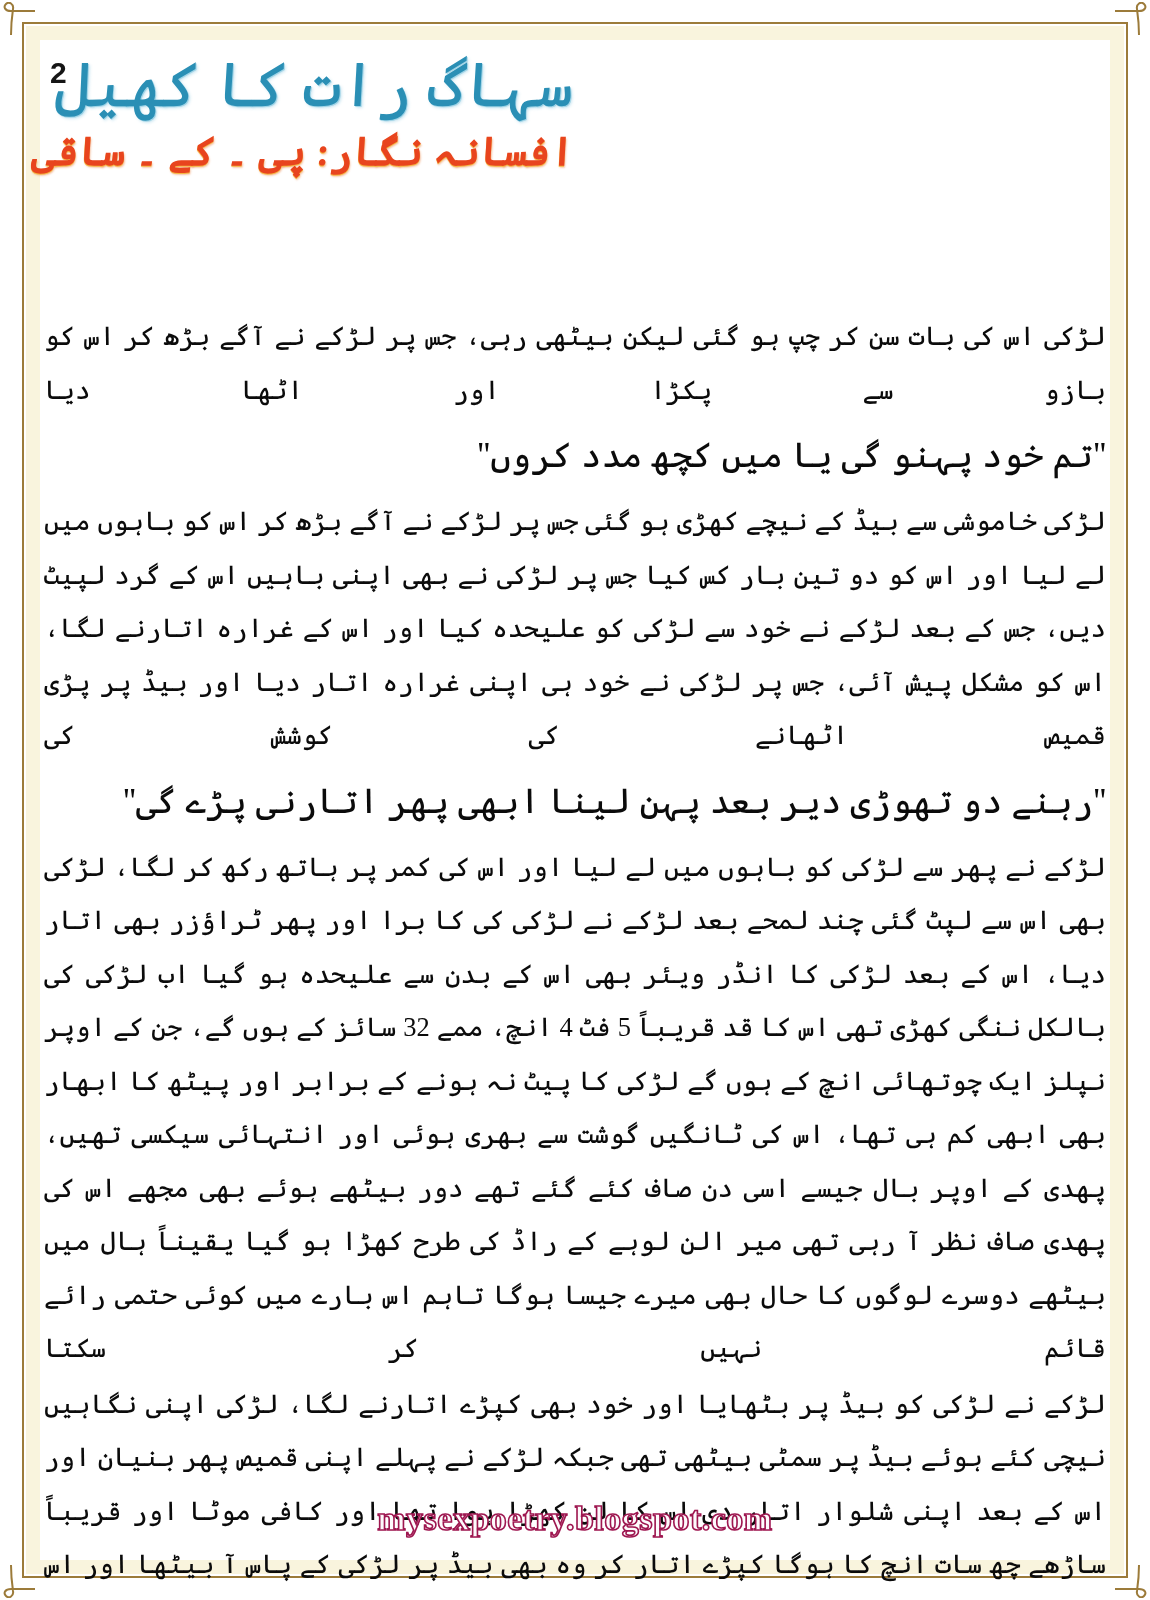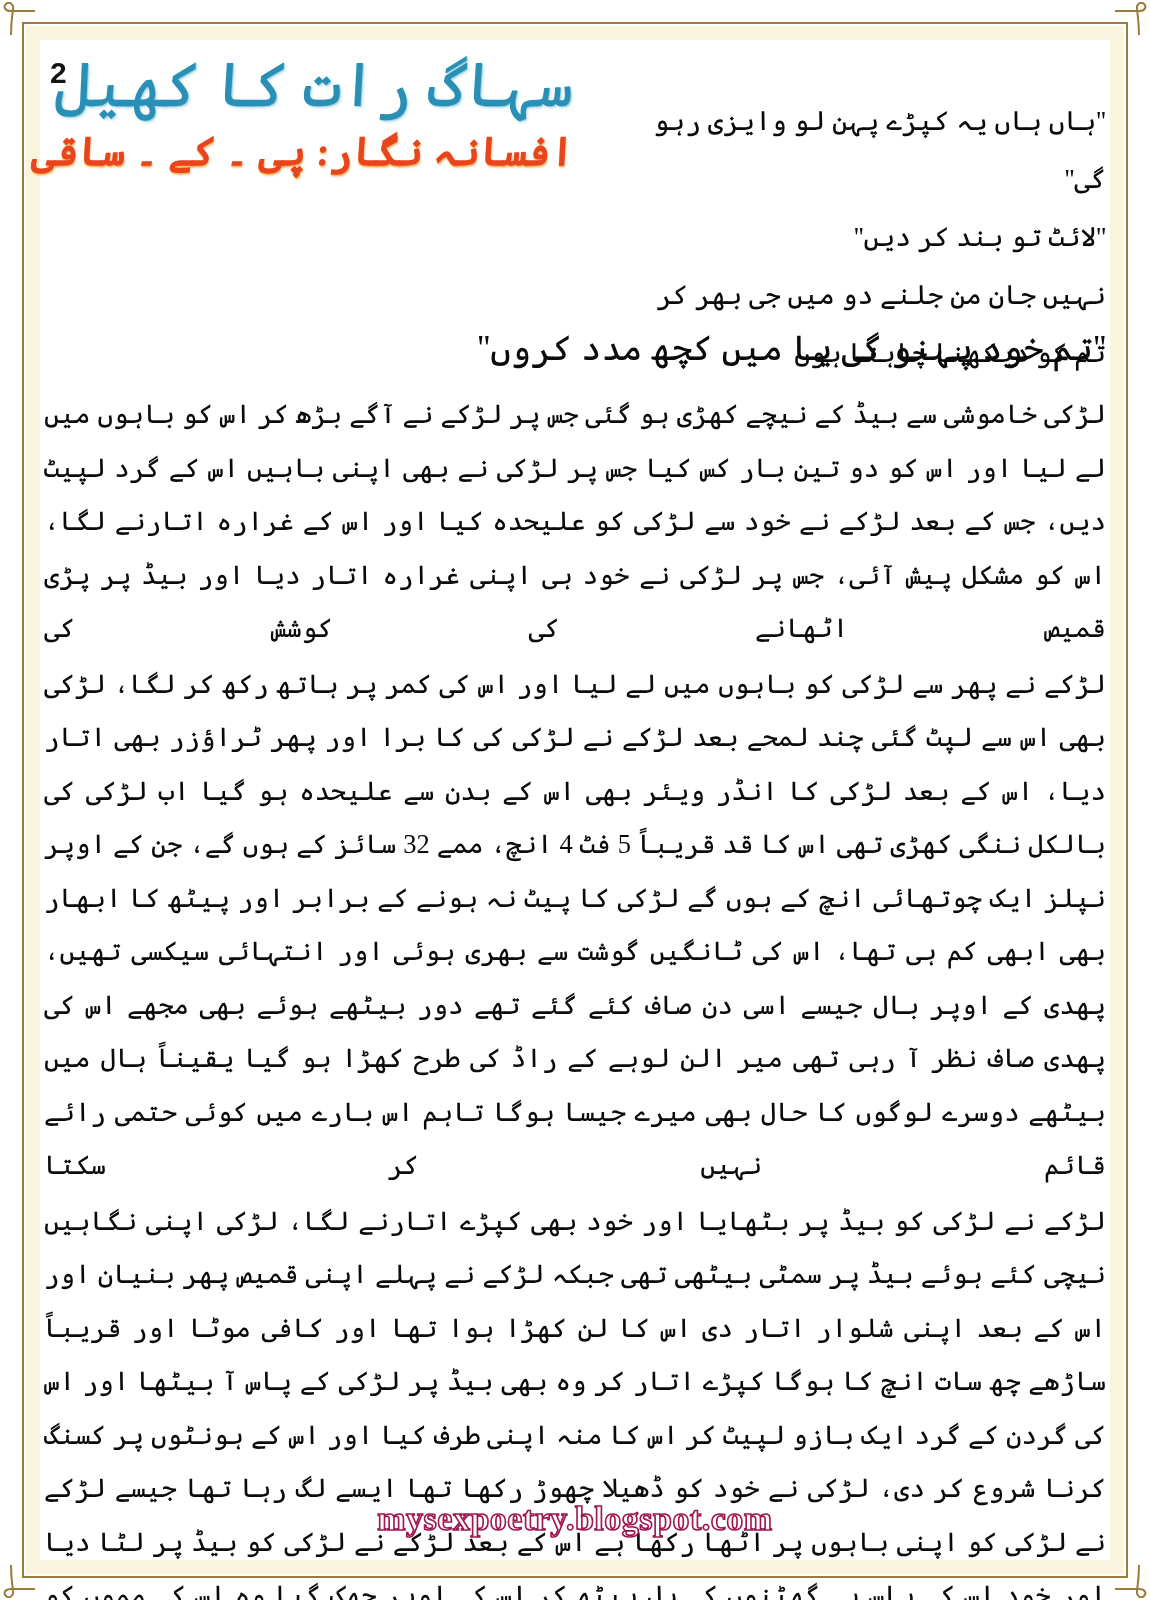--- a/index.html
+++ b/index.html
@@ -230,29 +230,26 @@
 
   <div class="content">
 
     <div class="page-number">2</div>
 
     <div class="header-block">
       <div class="story-title">سہاگ رات کا کھیل</div>
       <div class="author-line">افسانہ نگار: پی ۔ کے ۔ ساقی</div>
     </div>
 
-    <div class="intro-column">
-      <div class="urdu dialogue">''ہاں ہاں یہ کپڑے پہن لو وایزی رہو گی''</div>
-      <div class="urdu dialogue">''لائٹ تو بند کر دیں''</div>
-      <div class="urdu dialogue">نہیں جان من جلنے دو میں جی بھر کر تم کو دیکھنا چاہتا ہوں</div>
-    </div>
 
     <div class="body-column">
+      <p class="para block">لڑکی اس کی بات سن کر چپ ہو گئی لیکن بیٹھی رہی، جس پر لڑکے نے آگے بڑھ کر اس کو بازو سے پکڑا اور اٹھا دیا</p>
       <p class="para dialogue">''تم خود پہنو گی یا میں کچھ مدد کروں''</p>
       <p class="para block">لڑکی خاموشی سے بیڈ کے نیچے کھڑی ہو گئی جس پر لڑکے نے آگے بڑھ کر اس کو باہوں میں لے لیا اور اس کو دو تین بار کس کیا جس پر لڑکی نے بھی اپنی باہیں اس کے گرد لپیٹ دیں، جس کے بعد لڑکے نے خود سے لڑکی کو علیحدہ کیا اور اس کے غرارہ اتارنے لگا، اس کو مشکل پیش آئی، جس پر لڑکی نے خود ہی اپنی غرارہ اتار دیا اور بیڈ پر پڑی قمیص اٹھانے کی کوشش کی</p>
+      <p class="para dialogue">''رہنے دو تھوڑی دیر بعد پہن لینا ابھی پھر اتارنی پڑے گی''</p>
       <p class="para block">لڑکے نے پھر سے لڑکی کو باہوں میں لے لیا اور اس کی کمر پر ہاتھ رکھ کر لگا، لڑکی بھی اس سے لپٹ گئی چند لمحے بعد لڑکے نے لڑکی کی کا برا اور پھر ٹراؤزر بھی اتار دیا، اس کے بعد لڑکی کا انڈر ویئر بھی اس کے بدن سے علیحدہ ہو گیا اب لڑکی کی بالکل ننگی کھڑی تھی اس کا قد قریباً 5 فٹ 4 انچ، ممے 32 سائز کے ہوں گے، جن کے اوپر نپلز ایک چوتھائی انچ کے ہوں گے لڑکی کا پیٹ نہ ہونے کے برابر اور پیٹھ کا ابھار بھی ابھی کم ہی تھا، اس کی ٹانگیں گوشت سے بھری ہوئی اور انتہائی سیکسی تھیں، پھدی کے اوپر بال جیسے اسی دن صاف کئے گئے تھے دور بیٹھے ہوئے بھی مجھے اس کی پھدی صاف نظر آ رہی تھی میر الن لوہے کے راڈ کی طرح کھڑا ہو گیا یقیناً ہال میں بیٹھے دوسرے لوگوں کا حال بھی میرے جیسا ہوگا تاہم اس بارے میں کوئی حتمی رائے قائم نہیں کر سکتا</p>
       <p class="para block">لڑکے نے لڑکی کو بیڈ پر بٹھایا اور خود بھی کپڑے اتارنے لگا، لڑکی اپنی نگاہیں نیچی کئے ہوئے بیڈ پر سمٹی بیٹھی تھی جبکہ لڑکے نے پہلے اپنی قمیص پھر بنیان اور اس کے بعد اپنی شلوار اتار دی اس کا لن کھڑا ہوا تھا اور کافی موٹا اور قریباً ساڑھے چھ سات انچ کا ہوگا کپڑے اتار کر وہ بھی بیڈ پر لڑکی کے پاس آ بیٹھا اور اس کی گردن کے گرد ایک بازو لپیٹ کر اس کا منہ اپنی طرف کیا اور اس کے ہونٹوں پر کسنگ کرنا شروع کر دی، لڑکی نے خود کو ڈھیلا چھوڑ رکھا تھا ایسے لگ رہا تھا جیسے لڑکے نے لڑکی کو اپنی باہوں پر اٹھا رکھا ہے اس کے بعد لڑکے نے لڑکی کو بیڈ پر لٹا دیا اور خود اس کے پاس ہی گھٹنوں کے بل بیٹھ کر اس کے اوپر جھک گیا وہ اس کے مموں کو چوس رہا تھا لڑکی اب اپنی ٹانگیں اپنے ساتھ اکٹھی کر رہی تھی اب اسے بھی یقیناً مزہ آ رہا تھا چند منٹ کے بعد لڑکے نے اپنا سر دوبارہ اوپر اٹھایا اور پھر سے اس کے ہونٹوں کو چومنے لگا چند سیکنڈ کے بعد اس نے لڑکی کے منہ سے اپنا منہ اٹھایا اور لڑکی کی ٹانگوں کی طرف آ گیا اور اس کی ٹانگیں جو اس نے اکٹھی کی ہوئی تھیں ان کو پکڑ کر سیدھا کیا اور خود تھوڑا سا پیچھے ہو کر</p>
     </div>
 
     <div class="footer-url">mysexpoetry.blogspot.com</div>
 
   </div>
 </div>
 
 </body></html>

